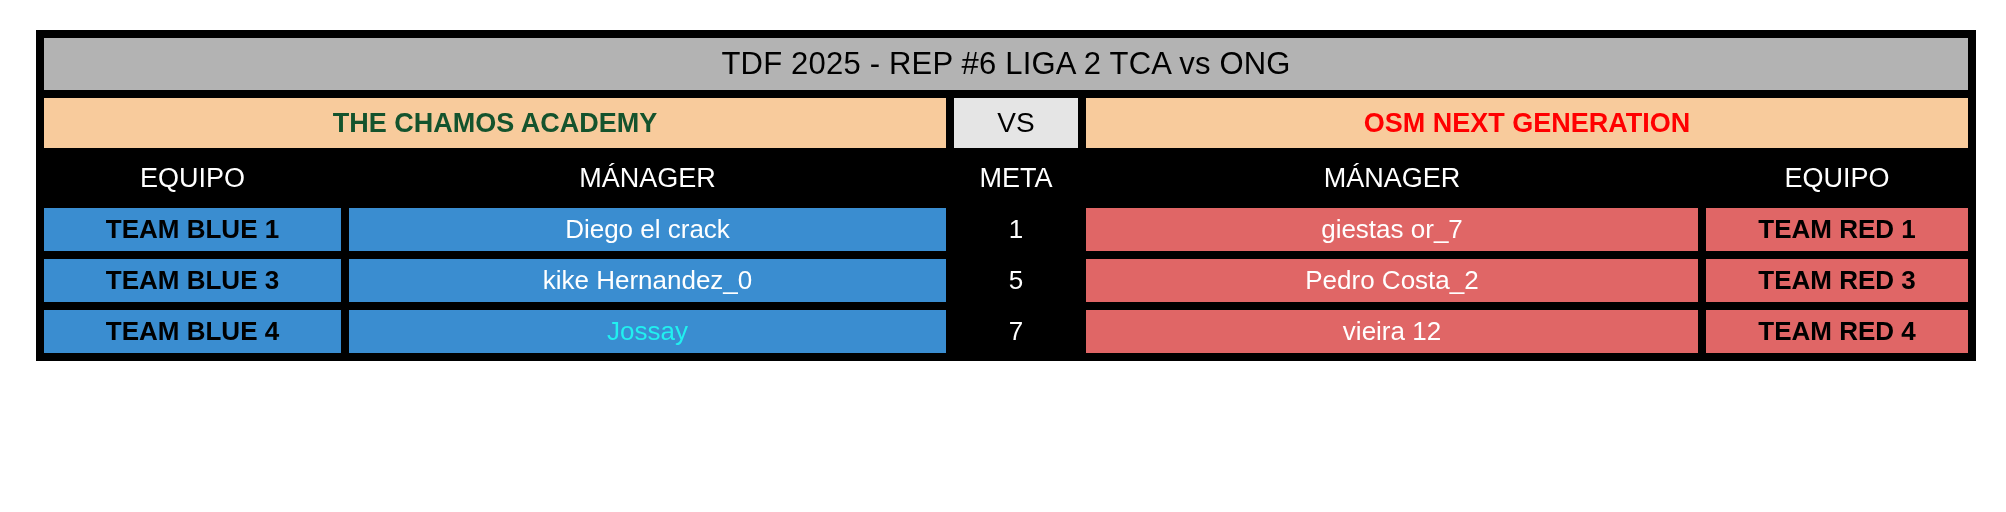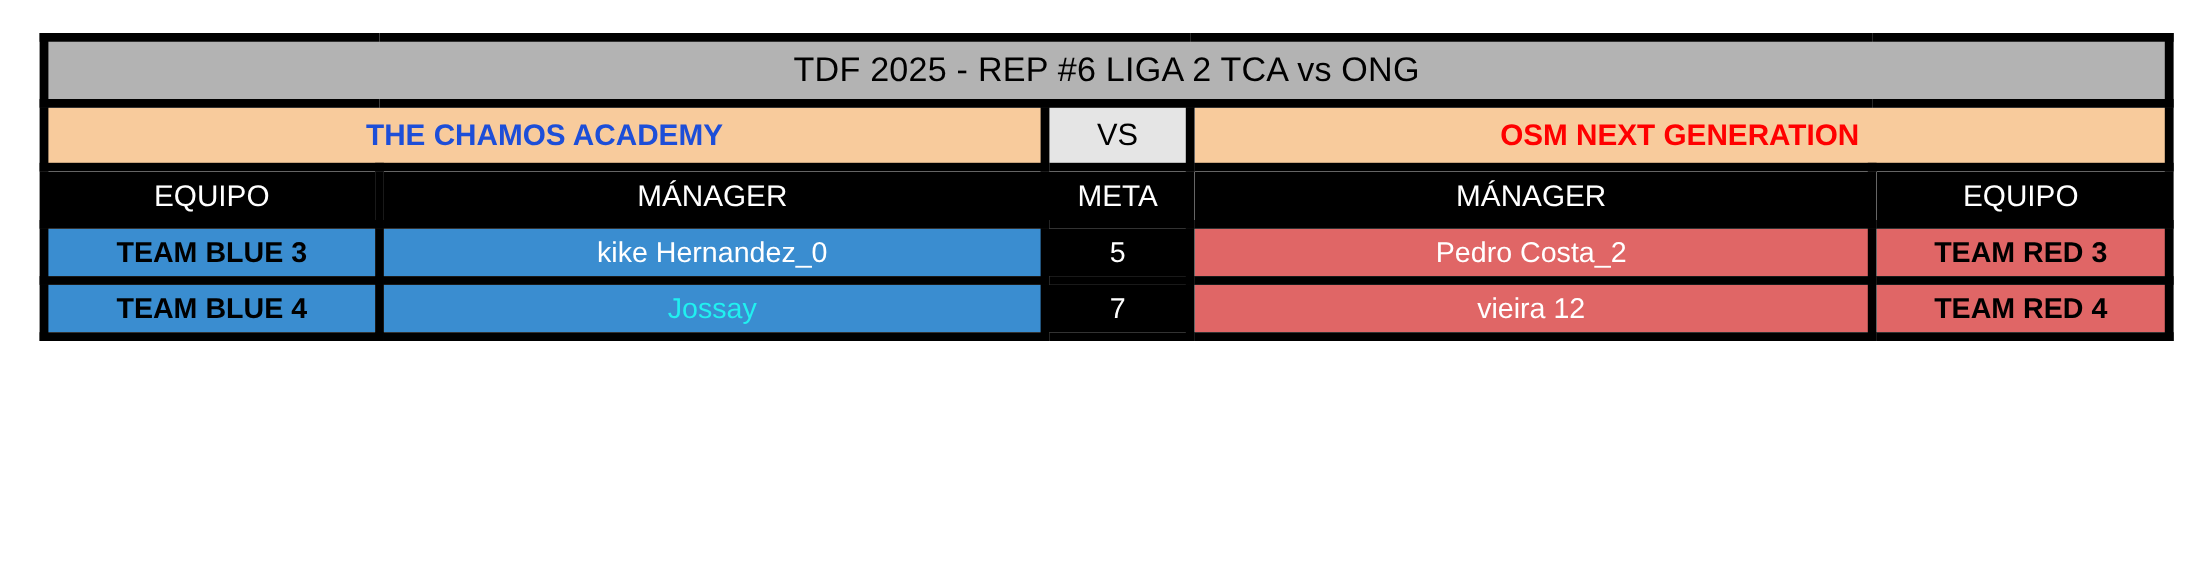--- a/index.html
+++ b/index.html
@@ -53,21 +53,21 @@
     letter-spacing: 0.2px;
   }
 
   
   .row-teams td {
     background: #f8cb9c;
     height: 50px;
     font-size: 27px;
     font-weight: bold;
   }
-  .row-teams td.team-left  { color: #1d4ed8; margin-top: 12px; }
+  .row-teams td.team-left  { color: #14532d; margin-top: 12px; }
   .row-teams td.team-right { color: #ff0000; }
   .row-teams td.vs-cell {
     background: #e5e5e5;
     color: #000000;
     font-weight: 400;
     font-size: 28px;
   }
 
   
   .row-head td {
@@ -141,20 +141,27 @@
       </tr>
 
       <tr class="row-head">
         <td>EQUIPO</td>
         <td>MÁNAGER</td>
         <td>META</td>
         <td>MÁNAGER</td>
         <td>EQUIPO</td>
       </tr>
 
+      <tr class="row-data">
+        <td class="cell-team-blue">TEAM BLUE 1</td>
+        <td class="cell-mgr-blue">Diego el crack</td>
+        <td class="cell-meta">1</td>
+        <td class="cell-mgr-red">giestas or_7</td>
+        <td class="cell-team-red">TEAM RED 1</td>
+      </tr>
 
 
       <tr class="row-data">
         <td class="cell-team-blue">TEAM BLUE 3</td>
         <td class="cell-mgr-blue">kike Hernandez_0</td>
         <td class="cell-meta">5</td>
         <td class="cell-mgr-red">Pedro Costa_2</td>
         <td class="cell-team-red">TEAM RED 3</td>
       </tr>
 

